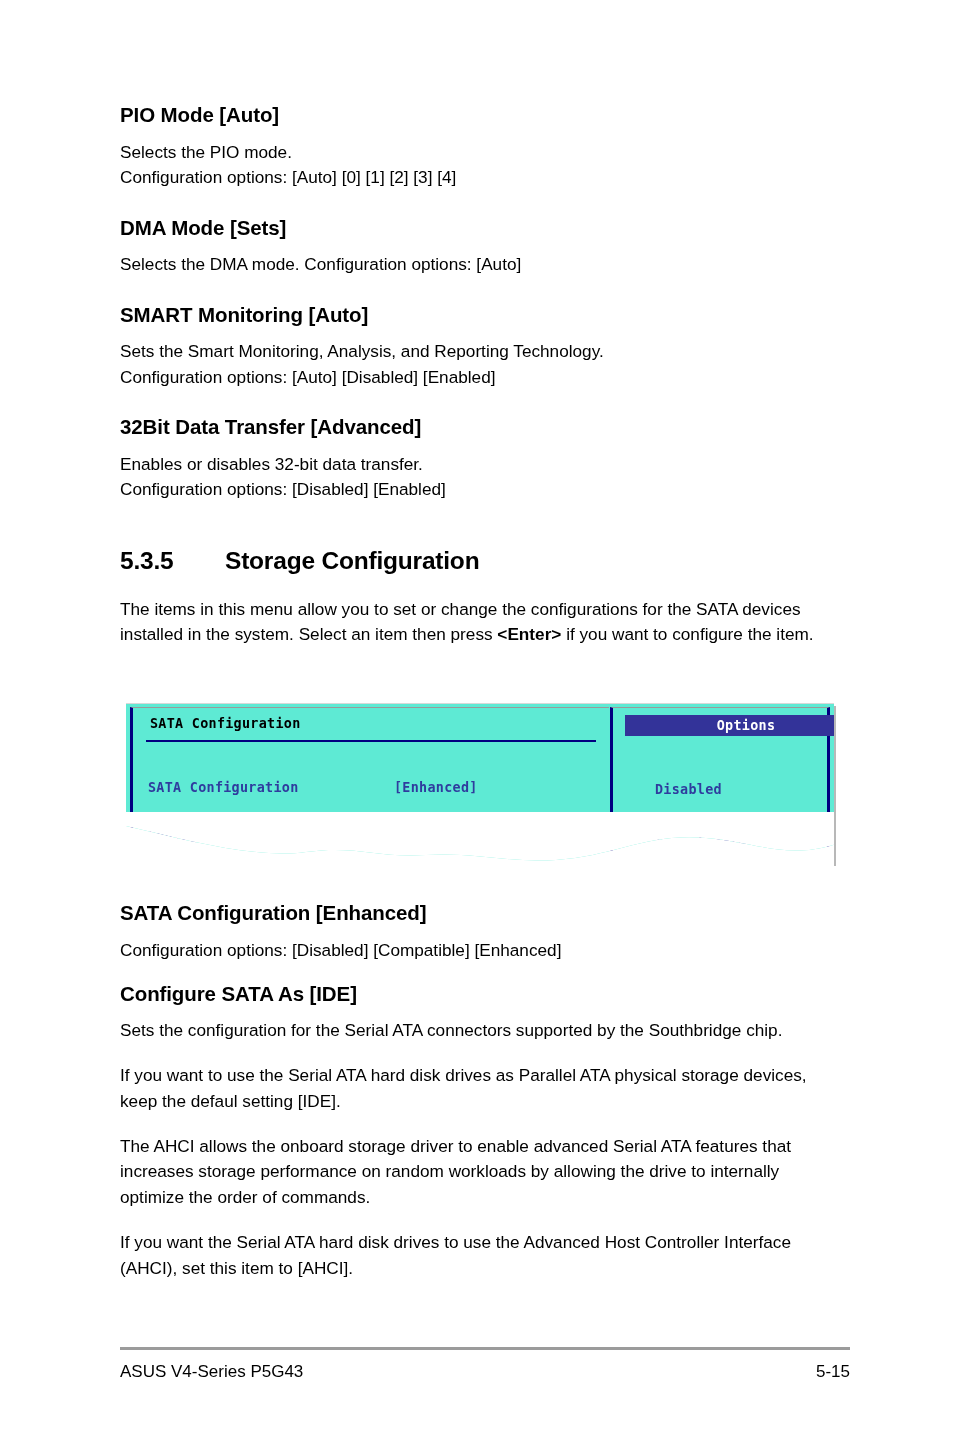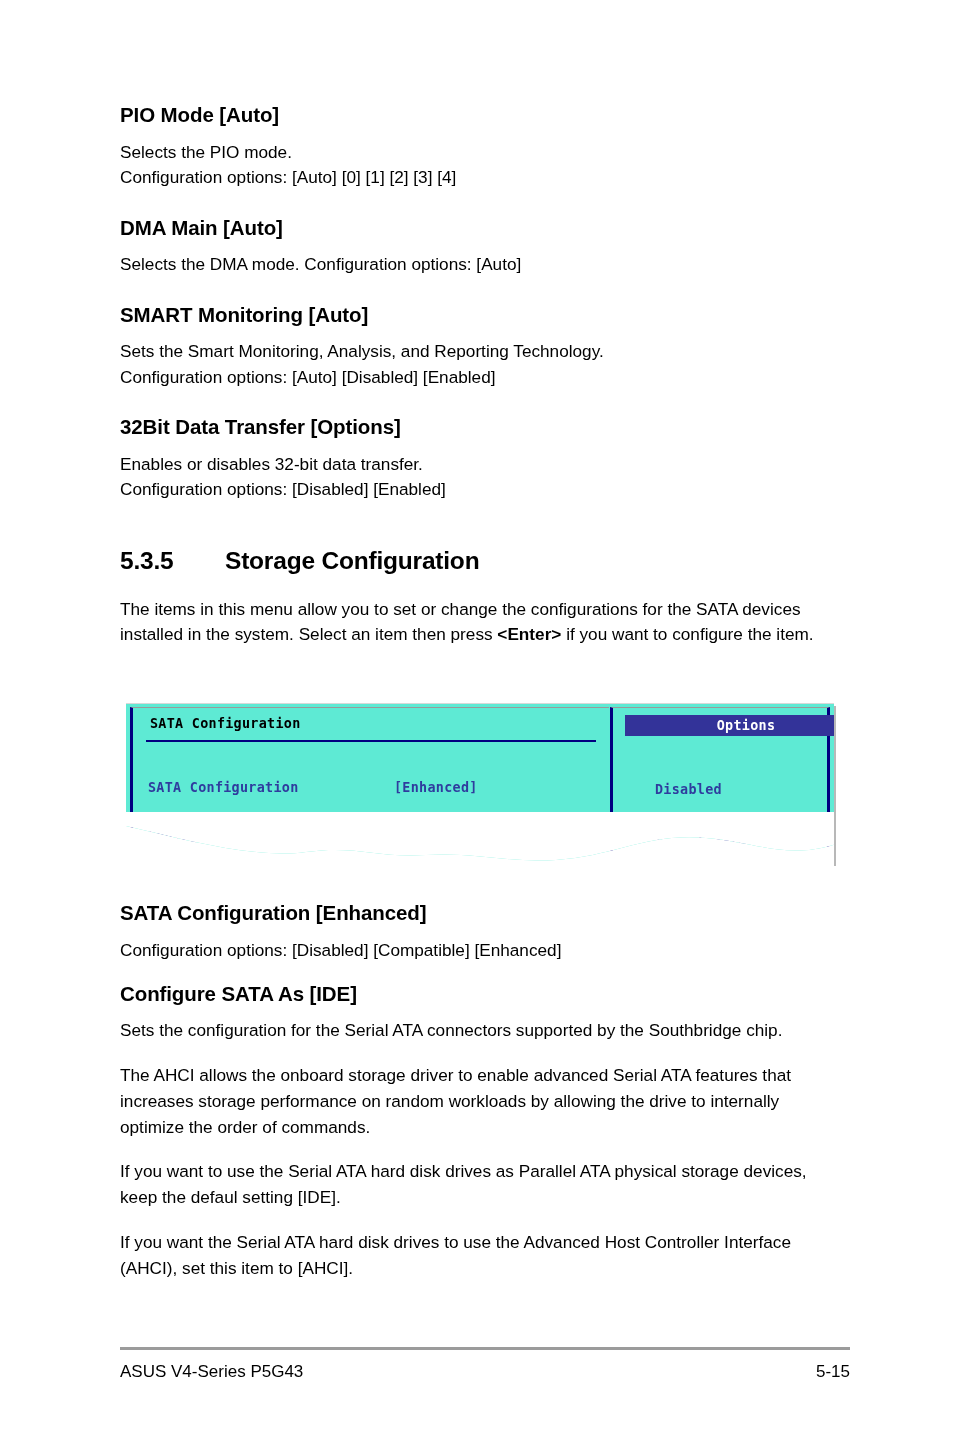--- a/index.html
+++ b/index.html
@@ -255,36 +255,36 @@
 
     <div class="blk">
       <h3 class="sub">PIO Mode [Auto]</h3>
       <p class="body">
         <span>Selects the PIO mode.</span><br>
         <span>Configuration options: [Auto] [0] [1] [2] [3] [4]</span>
       </p>
     </div>
 
     <div class="blk">
-      <h3 class="sub">DMA Main [Auto]</h3>
+      <h3 class="sub">DMA Mode [Sets]</h3>
       <p class="body">
         <span>Selects the DMA mode. Configuration options: [Auto]</span>
       </p>
     </div>
 
     <div class="blk">
       <h3 class="sub">SMART Monitoring [Auto]</h3>
       <p class="body">
         <span>Sets the Smart Monitoring, Analysis, and Reporting Technology.</span><br>
         <span>Configuration options: [Auto] [Disabled] [Enabled]</span>
       </p>
     </div>
 
     <div class="blk">
-      <h3 class="sub">32Bit Data Transfer [Options]</h3>
+      <h3 class="sub">32Bit Data Transfer [Advanced]</h3>
       <p class="body">
         <span>Enables or disables 32-bit data transfer.</span><br>
         <span>Configuration options: [Disabled] [Enabled]</span>
       </p>
     </div>
 
     <div class="sec-head">
       <span class="sec-num">5.3.5</span>
       <span class="sec-title">Storage Configuration</span>
     </div>
@@ -334,22 +334,22 @@
     </div>
 
     <div class="h2group">
       <h3 class="sub">SATA Configuration [Enhanced]</h3>
       <p class="para">Configuration options: [Disabled] [Compatible] [Enhanced]</p>
     </div>
 
     <div>
       <h3 class="sub">Configure SATA As [IDE]</h3>
       <p class="para">Sets the configuration for the Serial ATA connectors supported by the Southbridge chip.</p>
+      <p class="para">If you want to use the Serial ATA hard disk drives as Parallel ATA physical storage devices, keep the defaul setting [IDE].</p>
       <p class="para">The AHCI allows the onboard storage driver to enable advanced Serial ATA features that increases storage performance on random workloads by allowing the drive to internally optimize the order of commands.</p>
-      <p class="para">If you want to use the Serial ATA hard disk drives as Parallel ATA physical storage devices, keep the defaul setting [IDE].</p>
       <p class="para">If you want the Serial ATA hard disk drives to use the Advanced Host Controller Interface (AHCI), set this item to [AHCI].</p>
     </div>
 
   </div>
 
   <div class="footer-rule"></div>
   <div class="footer-left">ASUS V4-Series P5G43</div>
   <div class="footer-right">5-15</div>
 </div>
 

